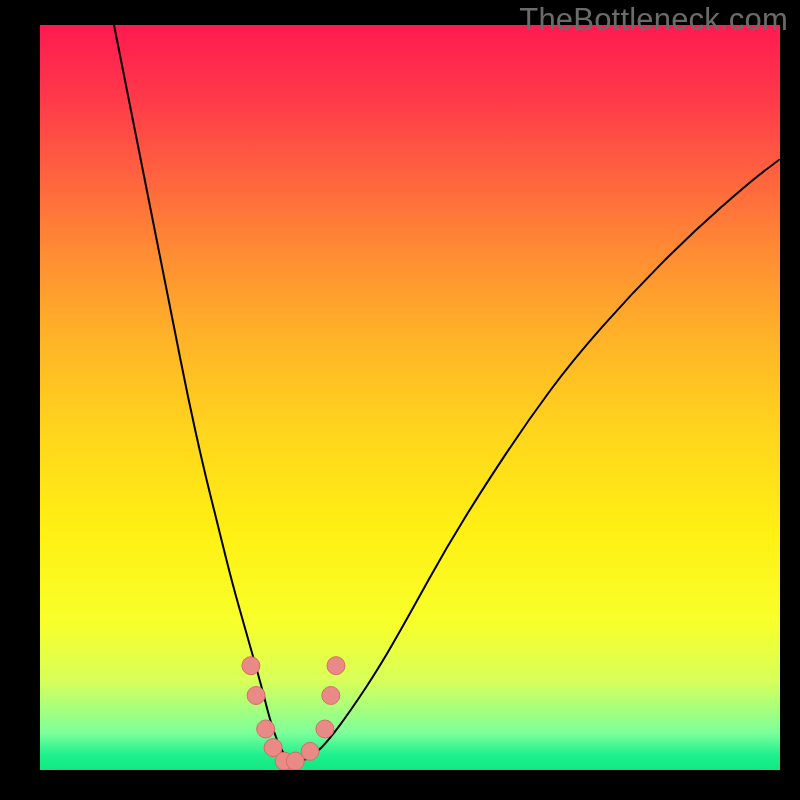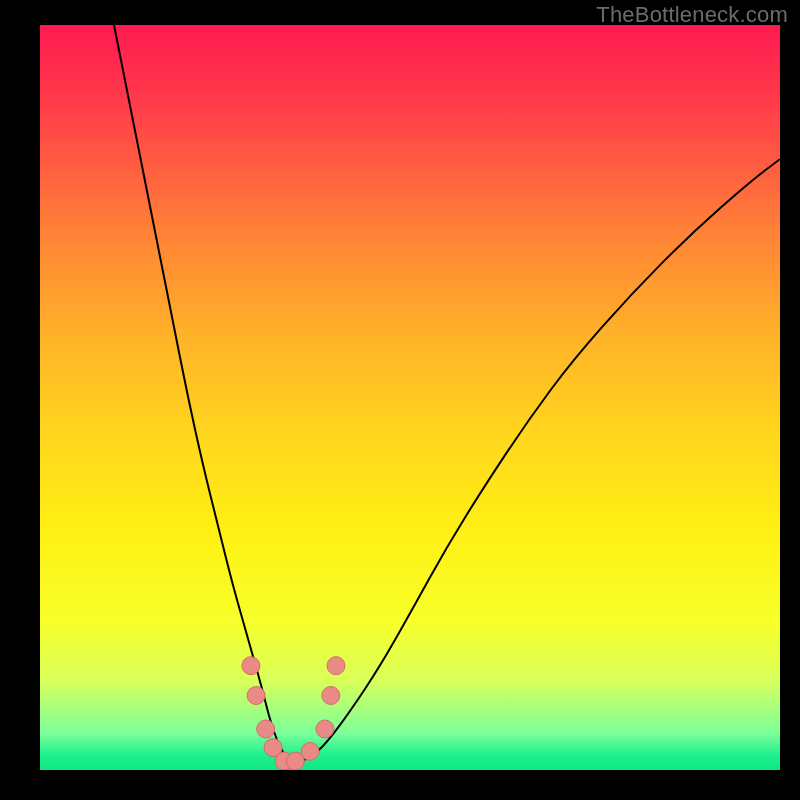--- a/index.html
+++ b/index.html
@@ -37,21 +37,21 @@
       #7dff9a 95%,
       #1ef08e 98%,
       #10e880 100%
     );
   }
   .watermark {
     position: absolute;
     top: 2px;
     right: 12px;
     font-family: Arial, Helvetica, sans-serif;
-    font-size: 22px;
+    font-size: 31px;
     color: #6b6b6b;
     letter-spacing: 0.2px;
   }
   svg.curve {
     position: absolute;
     left: 0;
     top: 0;
     width: 740px;
     height: 745px;
   }

